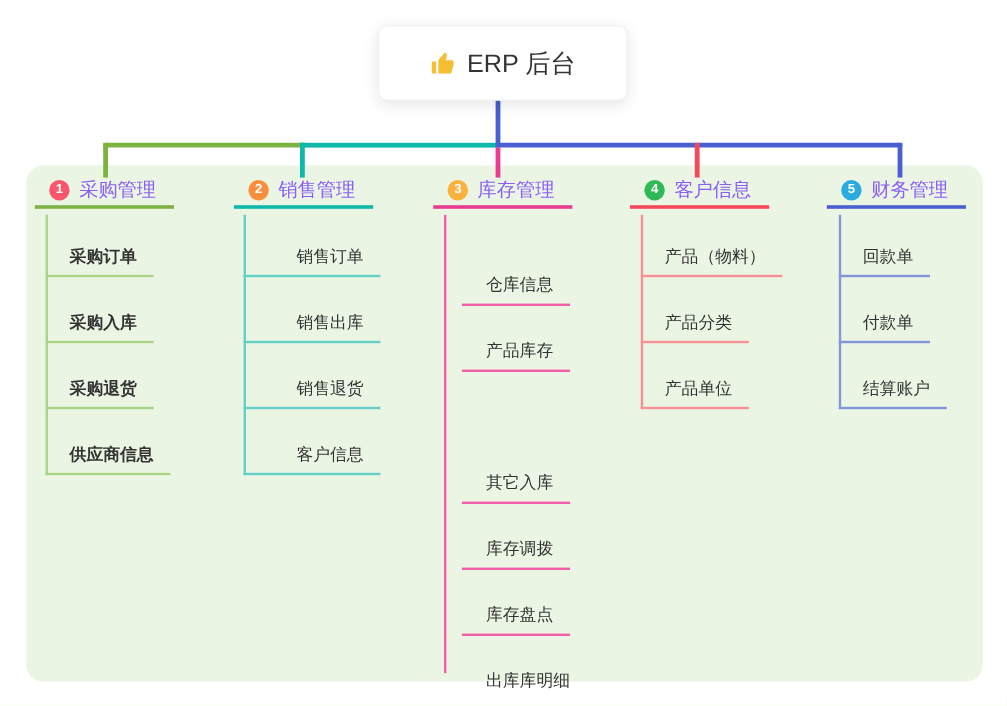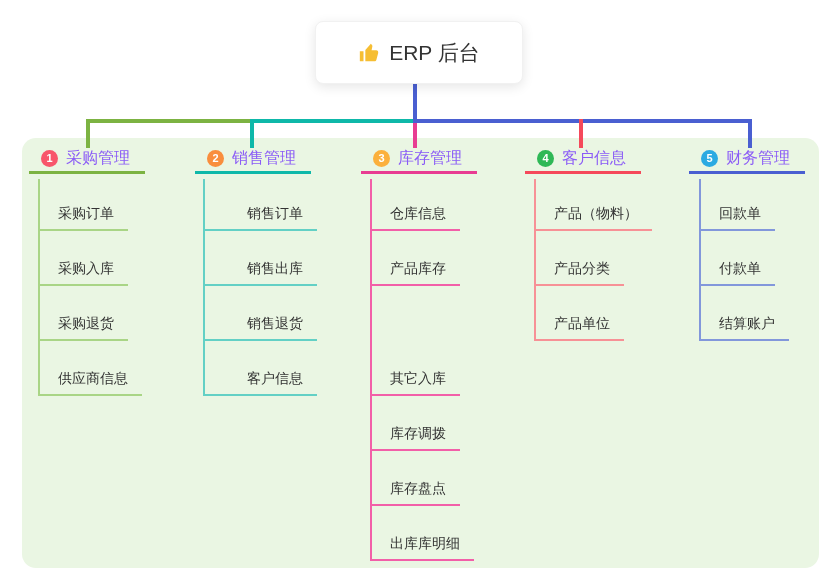--- a/index.html
+++ b/index.html
@@ -47,23 +47,23 @@
   .rail-1{left:38px; height:217px;background:#A9D586;}
   .rail-2{left:203px;height:217px;background:#63D0C5;}
   .rail-3{left:370px;height:382px;background:#F25FA8;}
   .rail-4{left:534px;height:162px;background:#F79196;}
   .rail-5{left:699px;height:162px;background:#8297DB;}
 
   
   .item{position:absolute;z-index:2;}
   .item span{display:inline-block;font-size:14px;color:#333;line-height:18px;white-space:nowrap;
     padding:0 14px 7px 20px;border-bottom:2px solid #000;}
-  .c1 span{border-color:#A9D586;} .c2 span{border-color:#63D0C5;padding-left:44px;} .c3 span{border-color:#F25FA8;}
+  .c1 span{border-color:#A9D586;font-weight:bold;} .c2 span{border-color:#63D0C5;padding-left:44px;} .c3 span{border-color:#F25FA8;}
   .c4 span{border-color:#F79196;} .c5 span{border-color:#8297DB;}
-  .c1{left:38px;} .c2{left:203px;} .c3{left:370px;} .c4{left:534px;} .c5{left:699px;}
+  .c1{left:38px;} .c2{left:203px;} .c3{left:385px;margin-top:24px;} .c4{left:534px;} .c5{left:699px;}
   .r0{top:204px;} .r1{top:259px;} .r2{top:314px;} .r3{top:369px;} .r4{top:424px;} .r5{top:479px;} .r6{top:534px;}
 </style>
 </head>
 <body>
 
 <div class="canvas">
 
   <div class="panel"></div>
 
   <div class="line root-drop"></div>

